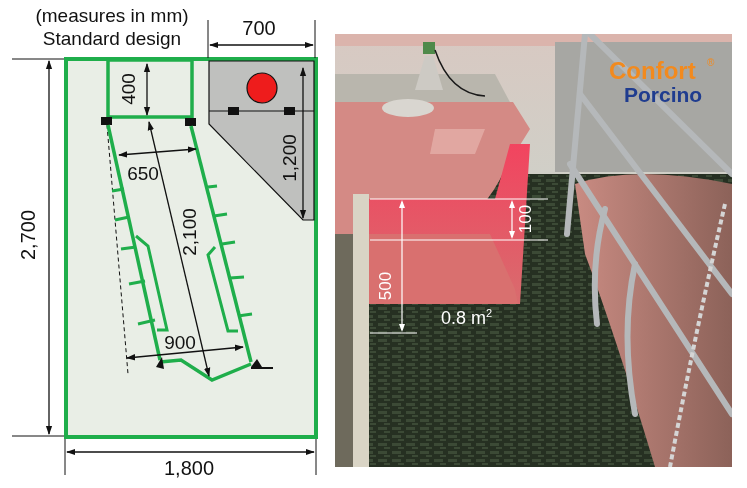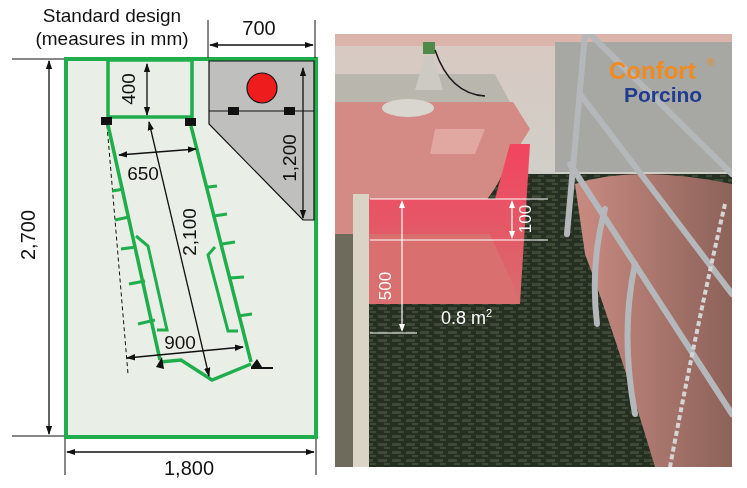--- a/index.html
+++ b/index.html
@@ -6,22 +6,22 @@
   body { width: 747px; height: 488px; position: relative; overflow: hidden; font-family: "Liberation Sans", sans-serif; }
   .diagram { position: absolute; left: 0; top: 0; width: 330px; height: 488px; }
   .photo { position: absolute; left: 335px; top: 34px; width: 397px; height: 433px; overflow: hidden; }
   svg text { font-family: "Liberation Sans", sans-serif; }
   .title { position: absolute; left: 12px; top: 4px; width: 200px; text-align: center; font-size: 19px; line-height: 23px; color: #111; }
 </style>
 </head>
 <body>
 
 <div class="title">
+  <div>(measures in mm)</div>
   <div>Standard design</div>
-  <div>(measures in mm)</div>
 </div>
 
 <svg class="diagram" viewBox="0 0 330 488" width="330" height="488">
   <defs>
     <marker id="ah" viewBox="0 0 10 10" refX="9" refY="5" markerWidth="7" markerHeight="7" orient="auto-start-reverse">
       <path d="M0,1.5 L10,5 L0,8.5 z" fill="#111"></path>
     </marker>
   </defs>
 
   <rect x="66" y="59" width="250" height="378" fill="#e9eee6" stroke="#1fae4b" stroke-width="4"></rect>

